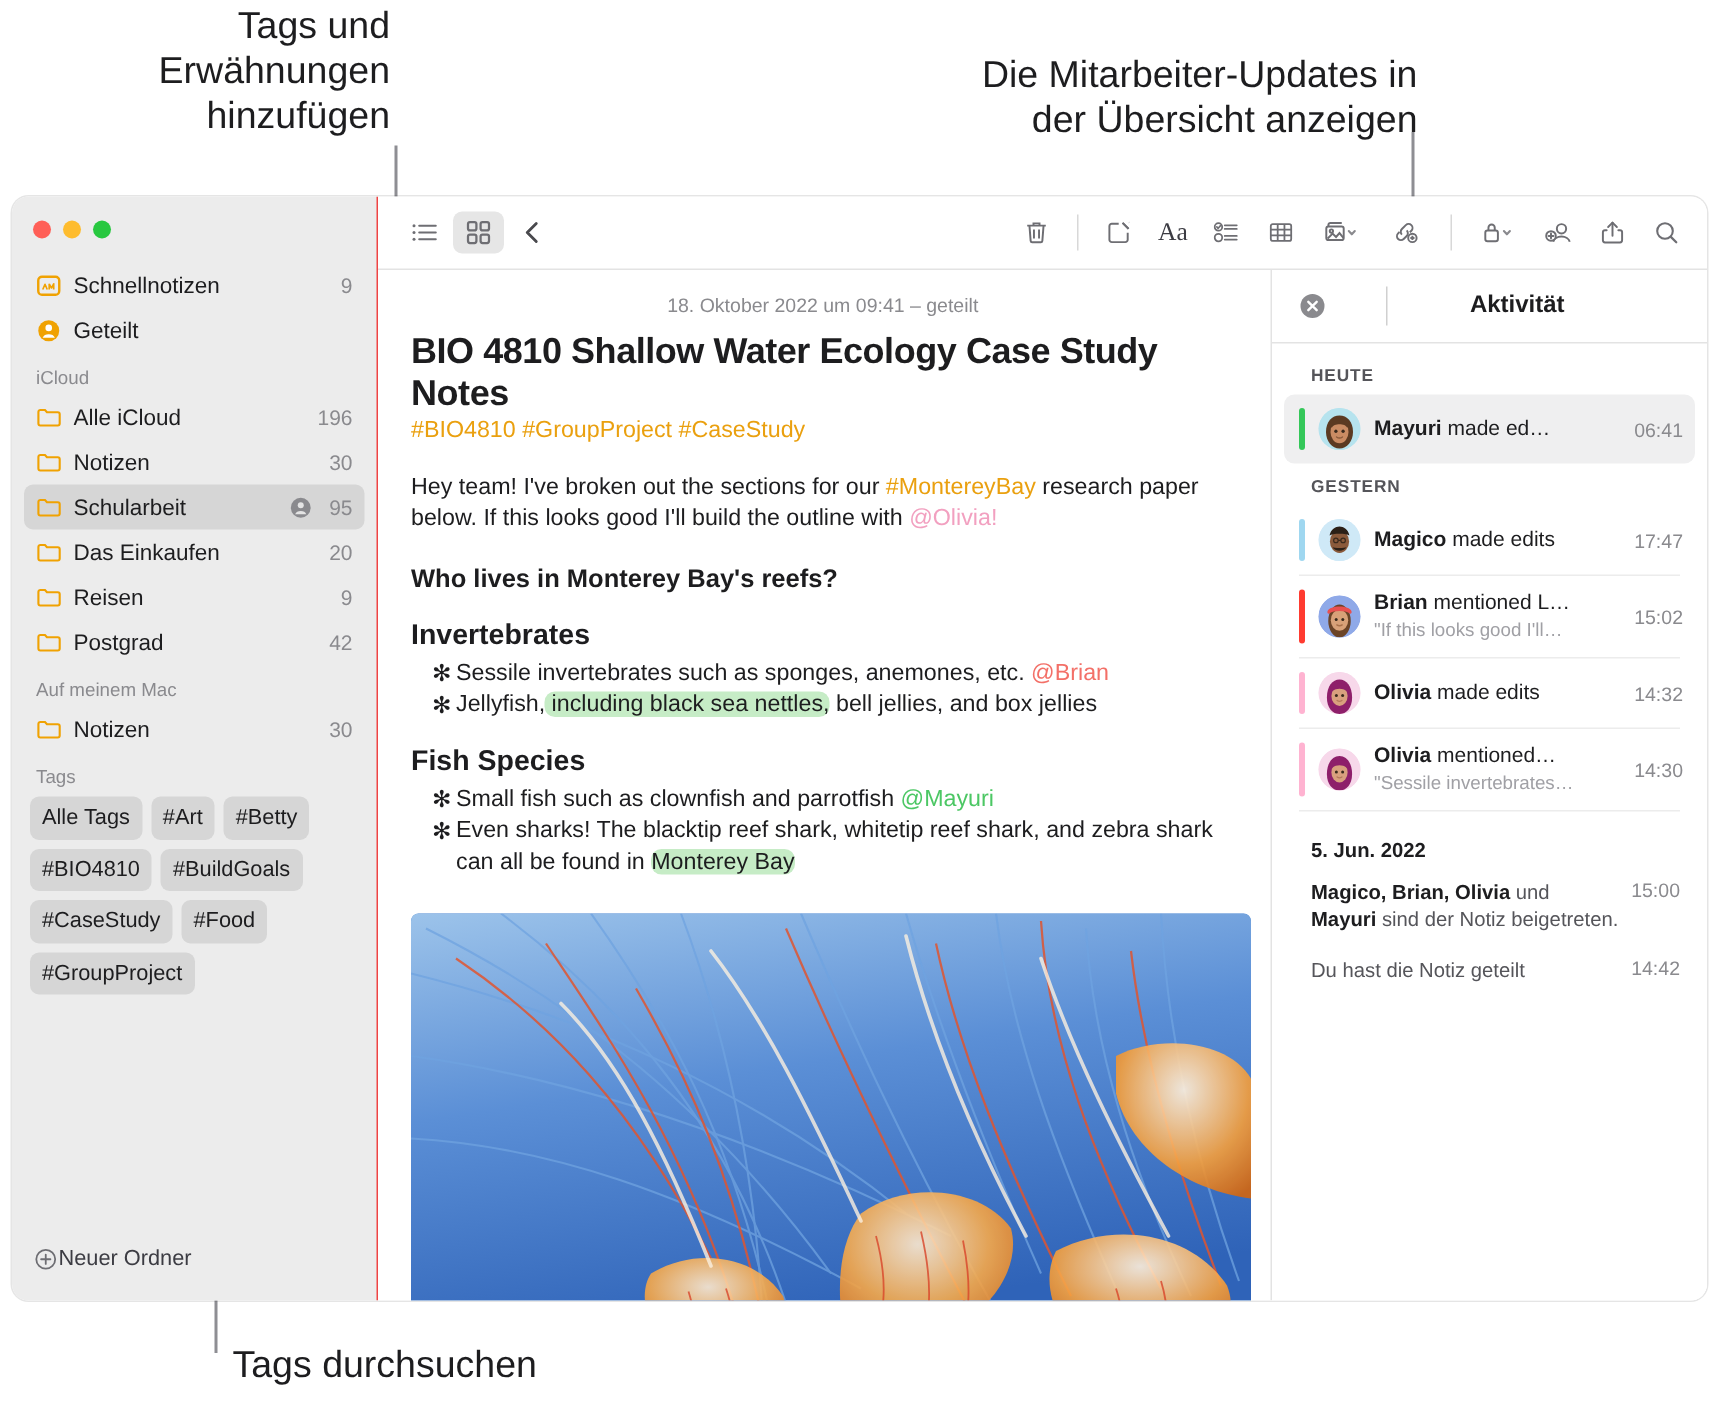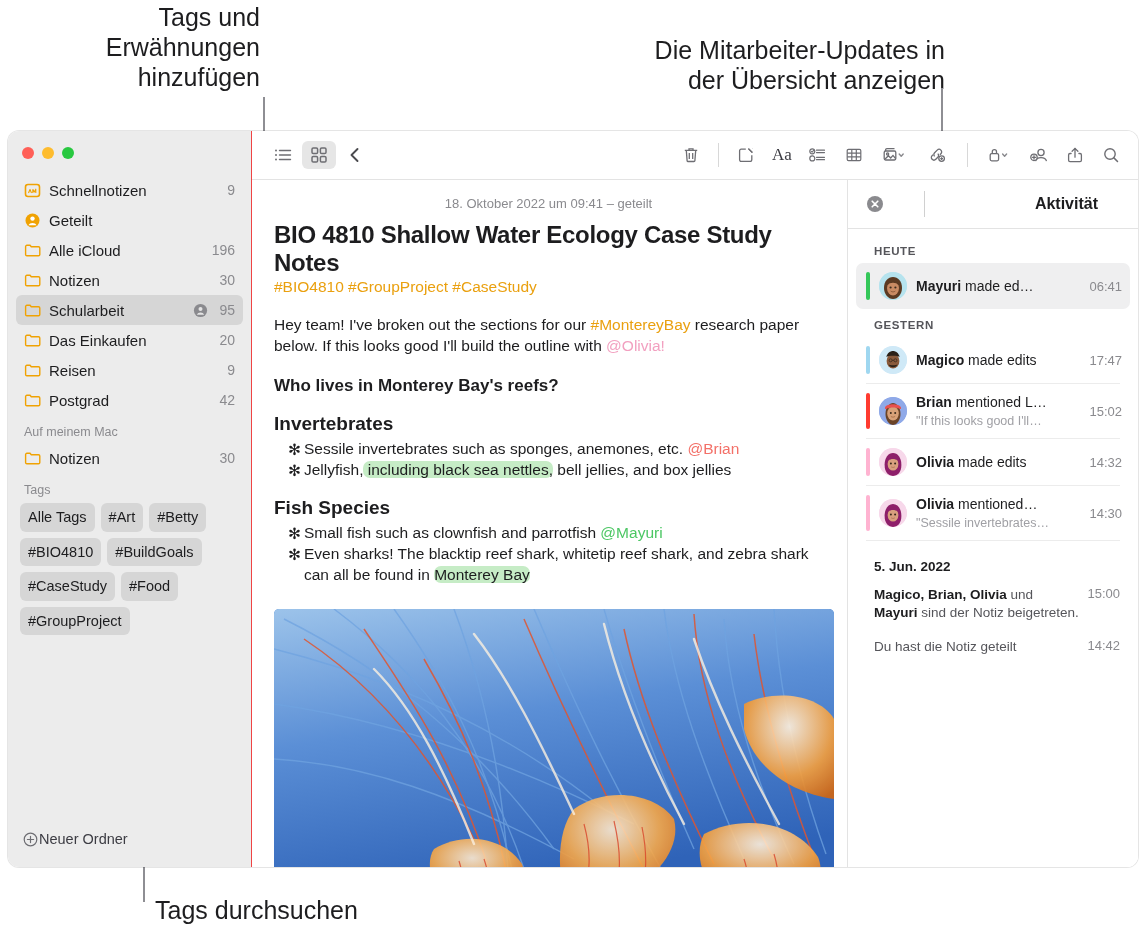--- a/index.html
+++ b/index.html
@@ -127,21 +127,21 @@
   .activity{
     width:290px;flex:none;border-left:1px solid #e3e3e3;
     display:flex;flex-direction:column;background:#fff;min-width:0;
   }
   .act-head{
     height:48px;flex:none;display:flex;align-items:center;
     border-bottom:1px solid #e3e3e3;
   }
   .act-close{ width:58px;display:flex;align-items:center;justify-content:flex-start;padding-left:18px; }
   .act-divider{ width:1px;height:26px;background:#d0d0d0; }
-  .act-title{ flex:1;text-align:right;font-size:16px;font-weight:bold;color:#1d1d1f;padding-right:40px; }
+  .act-title{ flex:1;text-align:center;font-size:16px;font-weight:bold;color:#1d1d1f;padding-right:40px; }
   .act-body{ flex:1;overflow:hidden;padding-top:6px; }
   .act-section{
     font-size:11.5px;font-weight:bold;color:#55555a;
     letter-spacing:.6px;padding:10px 0 6px 26px;
   }
   .act-item{
     display:flex;align-items:center;position:relative;
     margin:0 8px;padding:9px 8px 9px 10px;border-radius:7px;gap:9px;
   }
   .act-item.selected{ background:#efeff0; }
@@ -206,20 +206,21 @@
           <svg viewBox="0 0 17 17" width="17" height="17">
               <circle cx="8.5" cy="8.5" r="7" fill="#f0a202"></circle>
               <circle cx="8.5" cy="6.6" r="2.2" fill="#fff"></circle>
               <path d="M4.4 13.2a4.4 3.6 0 0 1 8.2 0" fill="#fff"></path>
             </svg>
         </span>
         <span class="sb-label">Geteilt</span>
         <span class="sb-count"></span>
       </div>
 
+      <div class="sb-section">iCloud</div>
 
       <div class="sb-row">
         <span class="ic"><svg viewBox="0 0 17 17" width="17" height="17">
               <path d="M1.6 4.6a1.3 1.3 0 0 1 1.3-1.3h3.1l1.3 1.5h7.2a1.3 1.3 0 0 1 1.3 1.3v6.3a1.3 1.3 0 0 1-1.3 1.3H2.9a1.3 1.3 0 0 1-1.3-1.3z" fill="none" stroke="#f0a202" stroke-width="1.4"></path>
             </svg></span>
         <span class="sb-label">Alle iCloud</span>
         <span class="sb-count">196</span>
       </div>
 
       <div class="sb-row">

